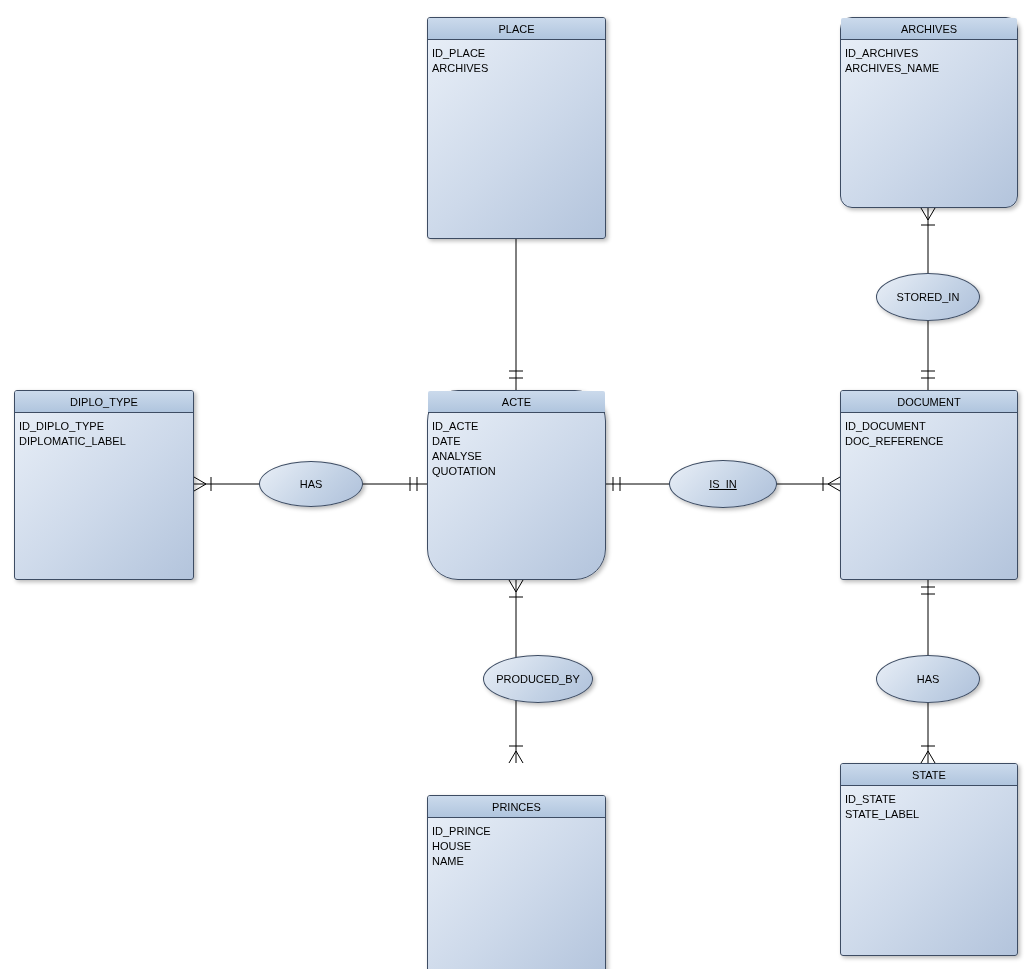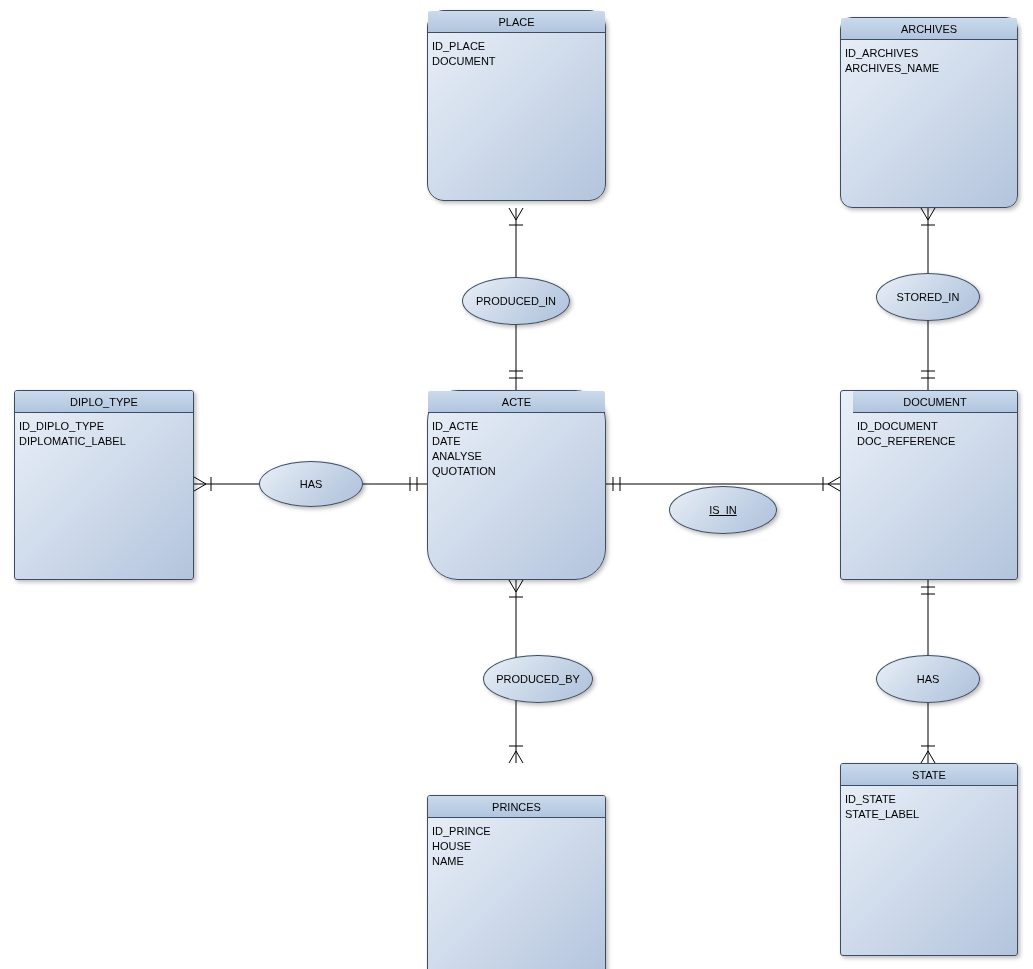--- a/index.html
+++ b/index.html
@@ -99,24 +99,24 @@
       <path d="M509,746 L523,746"></path>
       <path d="M509,763 L516,751 L523,763"></path>
 
       <line x1="928" y1="580" x2="928" y2="763"></line>
       <path d="M921,587 L935,587 M921,594 L935,594"></path>
       <path d="M921,746 L935,746"></path>
       <path d="M921,763 L928,751 L935,763"></path>
     </g>
   </svg>
 
-  <div class="entity" style="left:427px; top:10px; width:179px; height:191px;border-radius:17px;">
+  <div class="entity" style="left:427px; top:17px; width:179px; height:222px;">
     <div class="entity-header">PLACE</div>
     <div class="entity-attrs">ID_PLACE
-DOCUMENT</div>
+ARCHIVES</div>
   </div>
 
   <div class="entity" style="left:840px; top:17px; width:178px; height:191px;border-radius:12px;">
     <div class="entity-header">ARCHIVES</div>
     <div class="entity-attrs">ID_ARCHIVES
 ARCHIVES_NAME</div>
   </div>
 
   <div class="entity" style="left:14px; top:390px; width:180px; height:190px;">
     <div class="entity-header">DIPLO_TYPE</div>
@@ -125,52 +125,49 @@
   </div>
 
   <div class="entity" style="left:427px; top:390px; width:179px; height:190px;border-radius:31px;">
     <div class="entity-header">ACTE</div>
     <div class="entity-attrs">ID_ACTE
 DATE
 ANALYSE
 QUOTATION</div>
   </div>
 
-  <div class="entity" style="left:840px; top:390px; width:178px; height:190px;padding-left:12px;">
+  <div class="entity" style="left:840px; top:390px; width:178px; height:190px;">
     <div class="entity-header">DOCUMENT</div>
     <div class="entity-attrs">ID_DOCUMENT
 DOC_REFERENCE</div>
   </div>
 
   <div class="entity" style="left:427px; top:763px; width:179px; height:185px;margin-top:32px;">
     <div class="entity-header">PRINCES</div>
     <div class="entity-attrs">ID_PRINCE
 HOUSE
 NAME</div>
   </div>
 
   <div class="entity" style="left:840px; top:763px; width:178px; height:193px;">
     <div class="entity-header">STATE</div>
     <div class="entity-attrs">ID_STATE
 STATE_LABEL</div>
   </div>
 
-  <div class="rel" style="left:462px; top:277px; width:108px; height:48px;">
-    <span class="rel-label">PRODUCED_IN</span>
-  </div>
 
   <div class="rel" style="left:876px; top:273px; width:104px; height:48px;">
     <span class="rel-label">STORED_IN</span>
   </div>
 
   <div class="rel" style="left:259px; top:461px; width:104px; height:46px;">
     <span class="rel-label">HAS</span>
   </div>
 
-  <div class="rel" style="left:669px; top:486px; width:108px; height:48px;text-decoration:underline;">
+  <div class="rel" style="left:669px; top:460px; width:108px; height:48px;text-decoration:underline;">
     <span class="rel-label">IS_IN</span>
   </div>
 
   <div class="rel" style="left:483px; top:655px; width:110px; height:48px;justify-content:center;">
     <span class="rel-label">PRODUCED_BY</span>
   </div>
 
   <div class="rel" style="left:876px; top:655px; width:104px; height:48px;">
     <span class="rel-label">HAS</span>
   </div>

